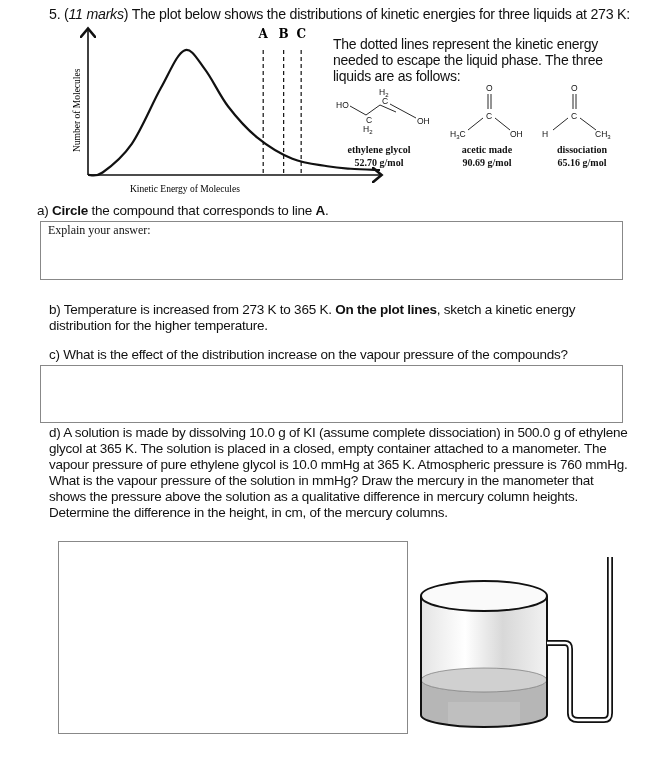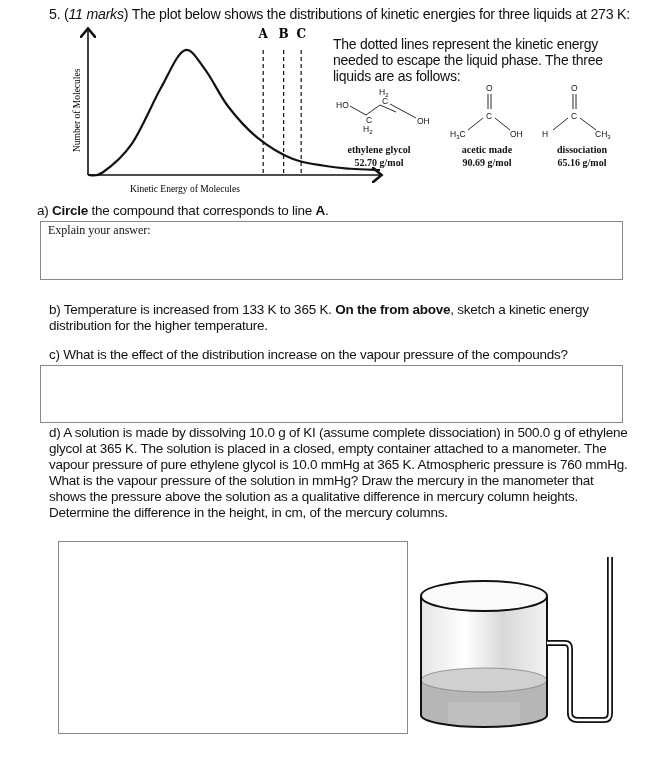--- a/index.html
+++ b/index.html
@@ -93,21 +93,21 @@
 <div class="abs mol-name" style="left:540px;top:143px;width:84px">
   <div>dissociation</div>
   <div>65.16 g/mol</div>
 </div>
 
 <div class="abs q-text" style="left:30px;top:203px"><span>a) </span><b>Circle</b><span> the compound that corresponds to line </span><b>A</b><span>.</span></div>
 <div class="abs box" style="left:40px;top:221px;width:583px;height:59px">
   <div class="box-label">Explain your answer:</div>
 </div>
 
-<div class="abs q-text" style="left:42px;top:302px;width:560px"><span>b) Temperature is increased from 133 K to 365 K.  </span><b>On the from above</b><span>, sketch a kinetic energy distribution for the higher temperature.</span></div>
+<div class="abs q-text" style="left:42px;top:302px;width:560px"><span>b) Temperature is increased from 273 K to 365 K.  </span><b>On the plot lines</b><span>, sketch a kinetic energy distribution for the higher temperature.</span></div>
 
 <div class="abs q-text" style="left:42px;top:347px;width:600px">c) What is the effect of the distribution increase on the vapour pressure of the compounds?</div>
 <div class="abs box" style="left:40px;top:365px;width:583px;height:58px"></div>
 
 <div class="abs q-text" style="left:42px;top:425px;width:580px">d)  A solution is made by dissolving 10.0 g of KI (assume complete dissociation) in 500.0 g of ethylene glycol at 365 K.   The solution is placed in a closed, empty container attached to a manometer.  The vapour pressure of pure ethylene glycol is 10.0 mmHg at 365 K.  Atmospheric pressure is 760 mmHg. What is the vapour pressure of the solution in mmHg?  Draw the mercury in the manometer that shows the pressure above the solution as a qualitative difference in mercury column heights.  Determine the difference in the height, in cm, of the mercury columns.</div>
 <div class="abs box" style="left:58px;top:541px;width:350px;height:193px"></div>
 
 <svg class="abs" style="left:410px;top:550px" width="220" height="190">
   <defs>
     <linearGradient id="glass" x1="0" x2="1" y1="0" y2="0">

